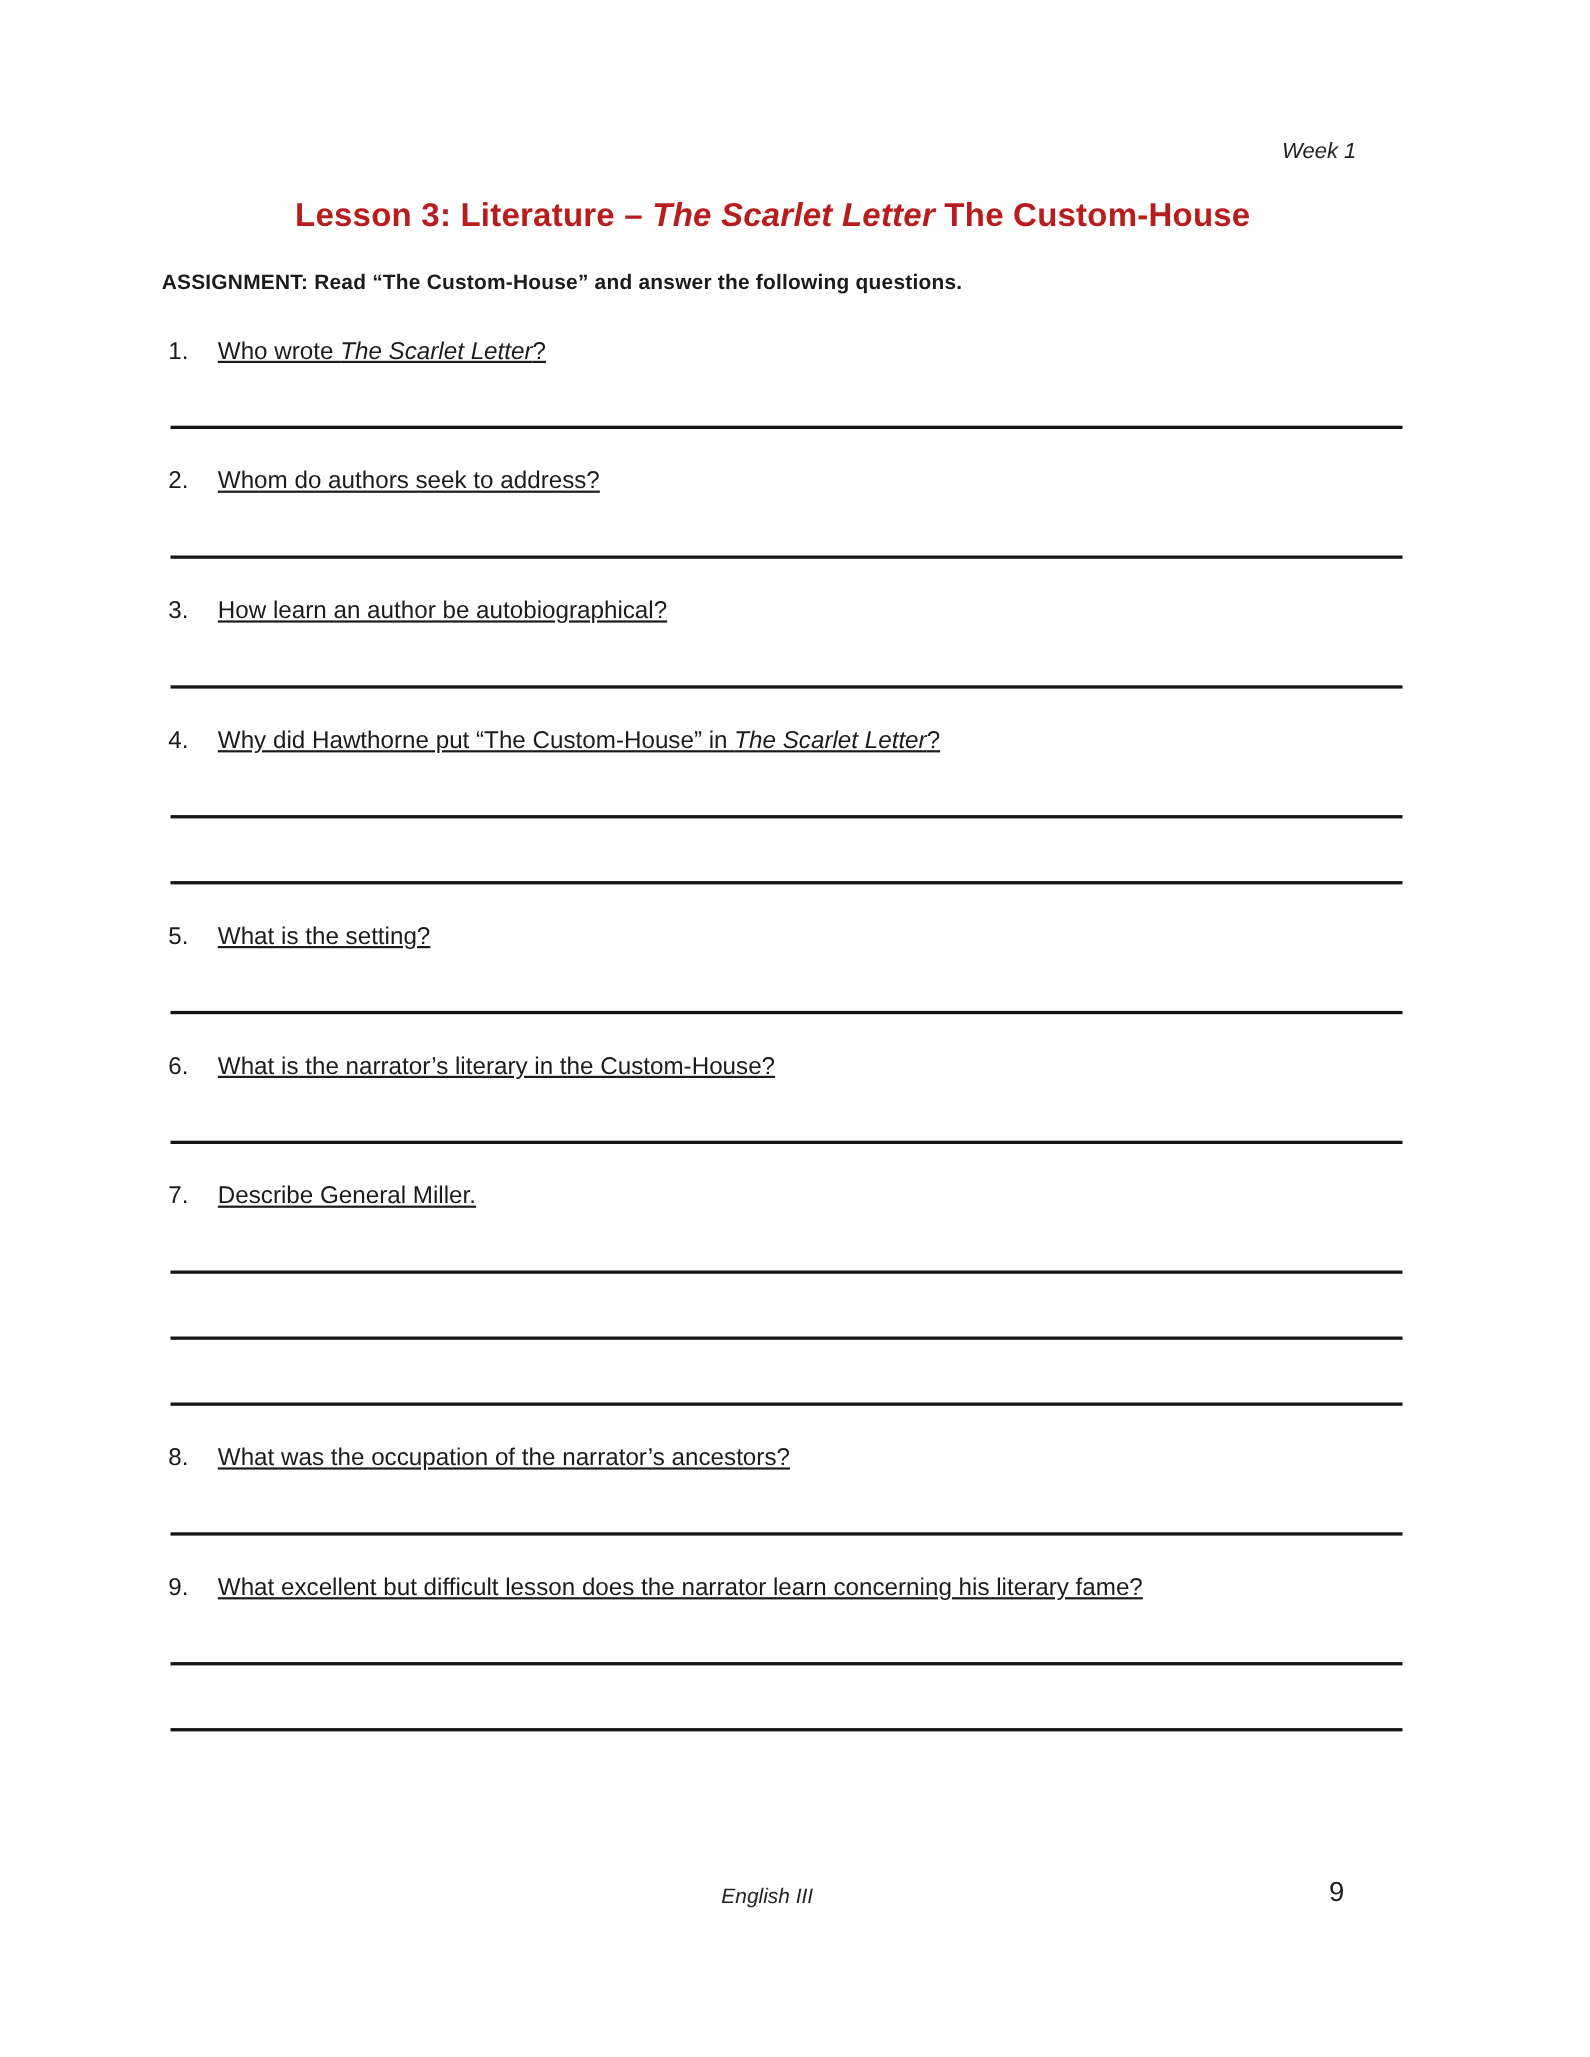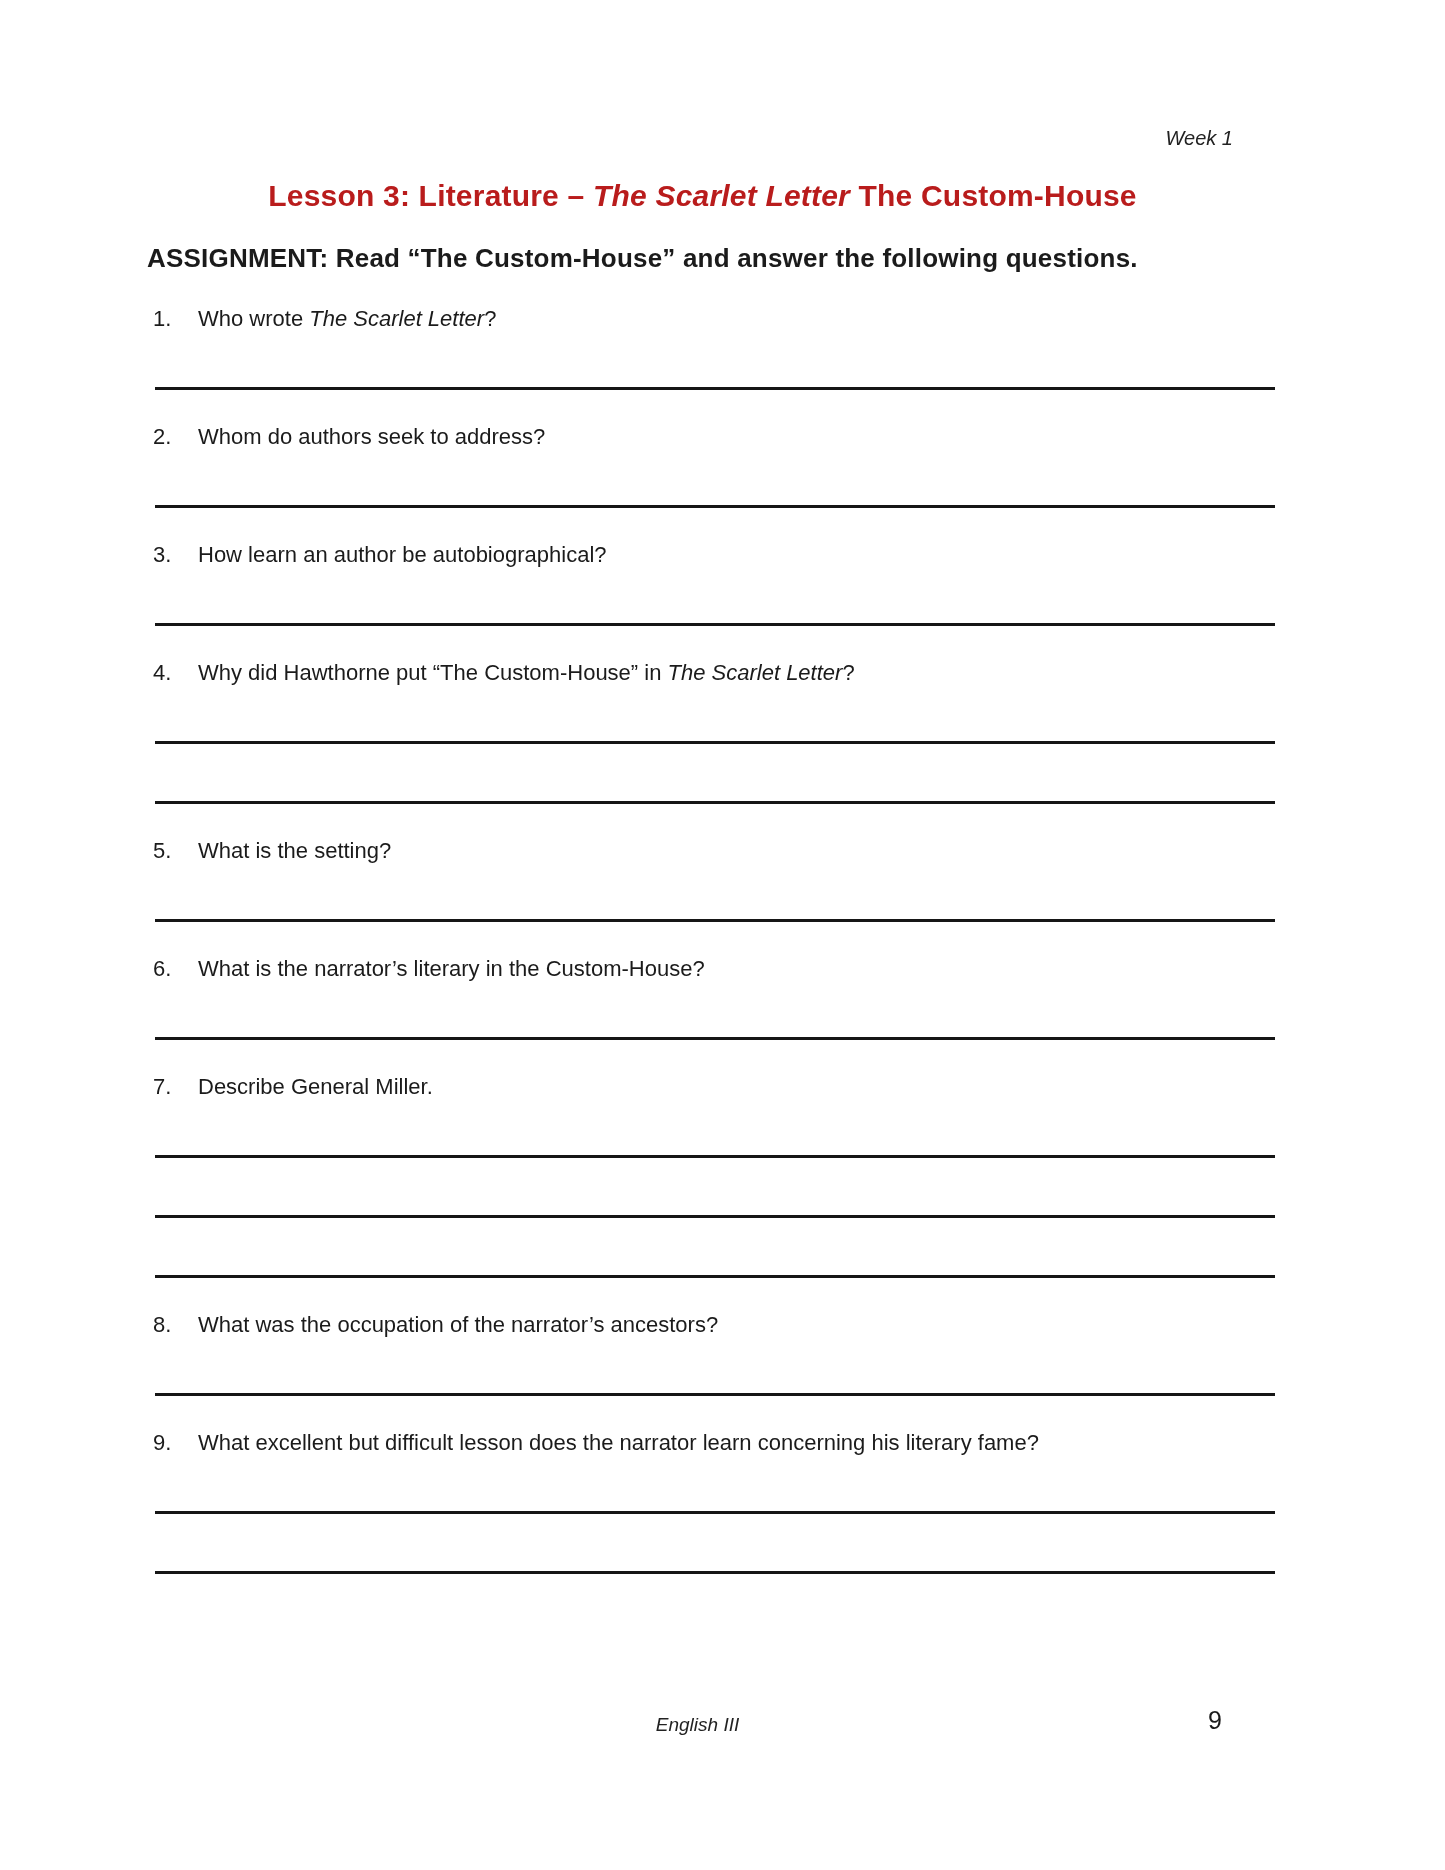--- a/index.html
+++ b/index.html
@@ -30,40 +30,40 @@
     text-align: center;
     font-size: 30px;
     font-weight: bold;
     line-height: 40px;
     color: #b91c1c;
     letter-spacing: 0.2px;
   }
   .title .italic { font-style: italic; }
   .assignment {
     margin: 28px 0 0 147px;
-    font-size: 26px;
+    font-size: 19px;
     font-weight: bold;
     line-height: 28px;
     color: #1b1b1b;
     letter-spacing: 0.2px;
   }
   .question {
     margin: 33px 0 0 147px;
   }
   .q-row {
     display: flex;
     font-size: 22px;
     line-height: 28px;
   }
   .q-number {
     flex: none;
     width: 51px;
     padding-left: 6px;
   }
-  .q-text { flex: 1; }
+  .q-text { flex: 1; text-decoration: underline; }
   .q-text .italic { font-style: italic; }
   .answer-line {
     height: 3px;
     background: #161616;
     margin-top: 54px;
     margin-left: 8px;
     width: 1120px;
   }
   .answer-line + .answer-line { margin-top: 57px; }
   .footer-course {

